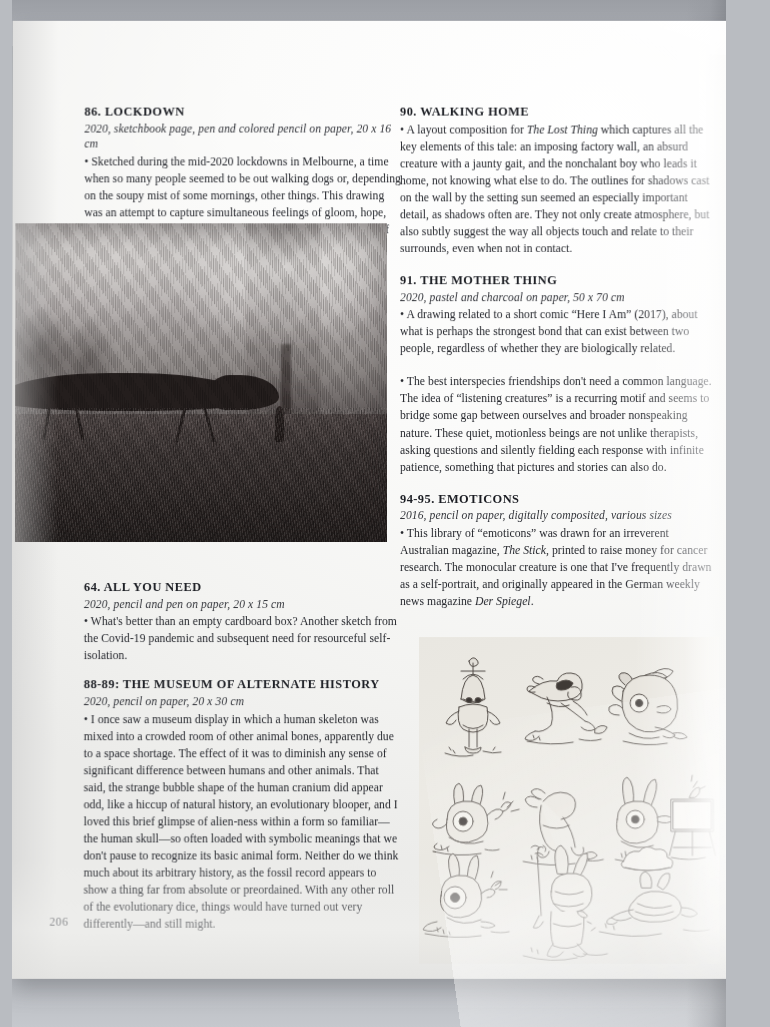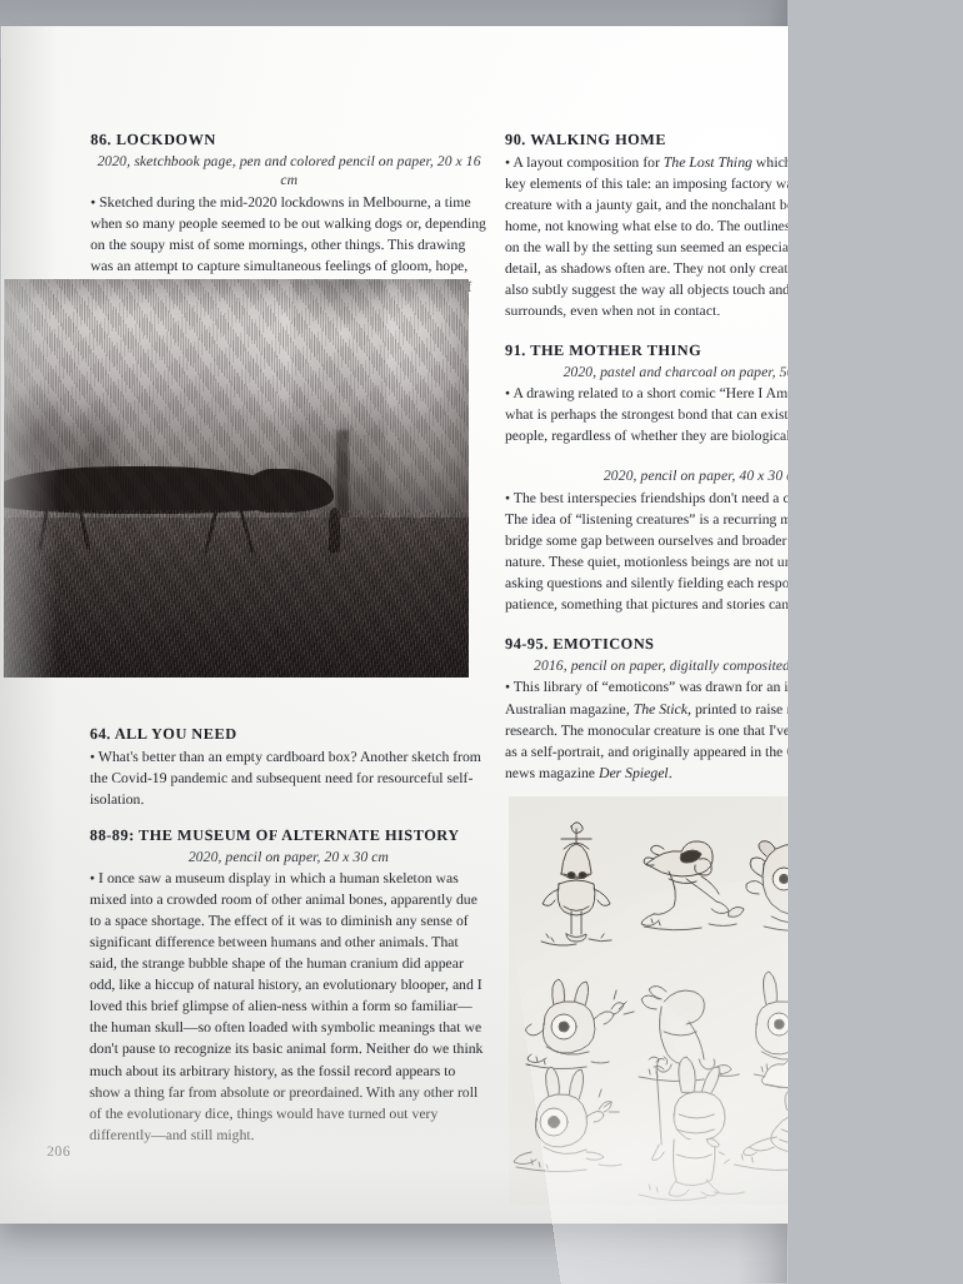--- a/index.html
+++ b/index.html
@@ -6,24 +6,25 @@
   html, body {
     margin: 0; padding: 0;
     width: 770px; height: 1027px;
     overflow: hidden;
     background: #b9bcc1;
     font-family: "Liberation Serif", serif;
   }
 
   #photo {
     position: relative;
-    width: 630px;
+    width: 714px;
     height: 1027px;
     overflow: hidden;
     background: linear-gradient(170deg, #9fa3a9 0%, #b4b8bd 18%, #c6c9ce 42%, #d2d5d9 70%, #c9ccd1 100%);
+    margin-left: 12px;
   }
 
   
   .backdrop-top {
     position: absolute; left: 0; top: 0; width: 770px; height: 46px;
     background: linear-gradient(180deg, #9b9ea4 0%, #a9acb2 55%, #babdc2 100%);
   }
   .backdrop-bottom {
     position: absolute; left: 0; bottom: 0; width: 770px; height: 90px;
     background: linear-gradient(180deg, #a8abb1 0%, #b7babf 35%, #c5c8cd 100%);
@@ -67,41 +68,40 @@
     pointer-events: none;
   }
 
   
   .col {
     position: absolute;
     width: 318px;
     color: #23252b;
   }
   #col-left  { left: 72px; top: 84px; }
-  #col-right { left: 404px; top: 84px; }
+  #col-right { left: 388px; top: 84px; }
 
   .entry { margin-bottom: 17px; }
 
   .entry-title {
     font-family: "Liberation Serif", serif;
     font-weight: bold;
     font-size: 12.4px;
     letter-spacing: .45px;
     color: #1c1e24;
     margin: 0 0 1px 0;
     line-height: 1.28;
   }
   .entry-medium {
     font-style: italic;
     font-size: 11.6px;
     color: #33353b;
     margin: 0 0 1px 0;
     line-height: 1.34;
     letter-spacing: .1px;
-    text-align: center;
   }
   .entry-body {
     font-size: 11.7px;
     line-height: 1.455;
     color: #26282e;
     margin: 0;
     text-align: left;
     letter-spacing: .02px;
   }
   .entry-body i { }
@@ -237,41 +237,41 @@
   <div id="page-sheet">
 
     <div class="col" id="col-left">
         <div class="entry" style="margin-bottom: 0px;">
           <div class="entry-title">86. LOCKDOWN</div>
           <div class="entry-medium">2020, sketchbook page, pen and colored pencil on paper, 20 x 16 cm</div>
           <p class="entry-body">• Sketched during the mid-2020 lockdowns in Melbourne, a time when so many people seemed to be out walking dogs or, depending on the soupy mist of some mornings, other things. This drawing was an attempt to capture simultaneous feelings of gloom, hope, solitude, and companionship, all under the pandemic umbrella of displaced reality.</p>
         </div>
         <div class="entry" style="margin-top: 325px; margin-bottom: 13px;">
           <div class="entry-title">64. ALL YOU NEED</div>
+          <div class="entry-medium">2020, pencil and pen on paper, 20 x 15 cm</div>
           <p class="entry-body">• What's better than an empty cardboard box? Another sketch from the Covid-19 pandemic and subsequent need for resourceful self-isolation.</p>
         </div>
         <div class="entry">
           <div class="entry-title">88-89: THE MUSEUM OF ALTERNATE HISTORY</div>
           <div class="entry-medium">2020, pencil on paper, 20 x 30 cm</div>
           <p class="entry-body">• I once saw a museum display in which a human skeleton was mixed into a crowded room of other animal bones, apparently due to a space shortage. The effect of it was to diminish any sense of significant difference between humans and other animals. That said, the strange bubble shape of the human cranium did appear odd, like a hiccup of natural history, an evolutionary blooper, and I loved this brief glimpse of alien-ness within a form so familiar—the human skull—so often loaded with symbolic meanings that we don't pause to recognize its basic animal form. Neither do we think much about its arbitrary history, as the fossil record appears to show a thing far from absolute or preordained. With any other roll of the evolutionary dice, things would have turned out very differently—and still might.</p>
         </div>
       </div>
 
     <div class="col" id="col-right">
         <div class="entry" style="margin-bottom: 16px;">
           <div class="entry-title">90. WALKING HOME</div>
           <p class="entry-body"><span>• A layout composition for </span><i>The Lost Thing</i><span> which captures all the key elements of this tale: an imposing factory wall, an absurd creature with a jaunty gait, and the nonchalant boy who leads it home, not knowing what else to do. The outlines for shadows cast on the wall by the setting sun seemed an especially important detail, as shadows often are. They not only create atmosphere, but also subtly suggest the way all objects touch and relate to their surrounds, even when not in contact.</span></p>
         </div>
         <div class="entry" style="margin-bottom: 16px;">
           <div class="entry-title">91. THE MOTHER THING</div>
           <div class="entry-medium">2020, pastel and charcoal on paper, 50 x 70 cm</div>
           <p class="entry-body"><span>• A drawing related to a short comic “Here I Am” (2017), about what is perhaps the strongest bond that can exist between two people, regardless of whether they are biologically related.</span></p>
         </div>
         <div class="entry" style="margin-bottom: 16px;">
-          <div class="entry-medium">2020, pencil on paper, 40 x 30 cm</div>
           <p class="entry-body"><span>• The best interspecies friendships don't need a common language. The idea of “listening creatures” is a recurring motif and seems to bridge some gap between ourselves and broader nonspeaking nature. These quiet, motionless beings are not unlike therapists, asking questions and silently fielding each response with infinite patience, something that pictures and stories can also do.</span></p>
         </div>
         <div class="entry">
           <div class="entry-title">94-95. EMOTICONS</div>
           <div class="entry-medium">2016, pencil on paper, digitally composited, various sizes</div>
           <p class="entry-body"><span>• This library of “emoticons” was drawn for an irreverent Australian magazine, </span><i>The Stick</i><span>, printed to raise money for cancer research. The monocular creature is one that I've frequently drawn as a self-portrait, and originally appeared in the German weekly news magazine </span><i>Der Spiegel</i><span>.</span></p>
         </div>
       </div>
 
     <div id="art-lockdown">

